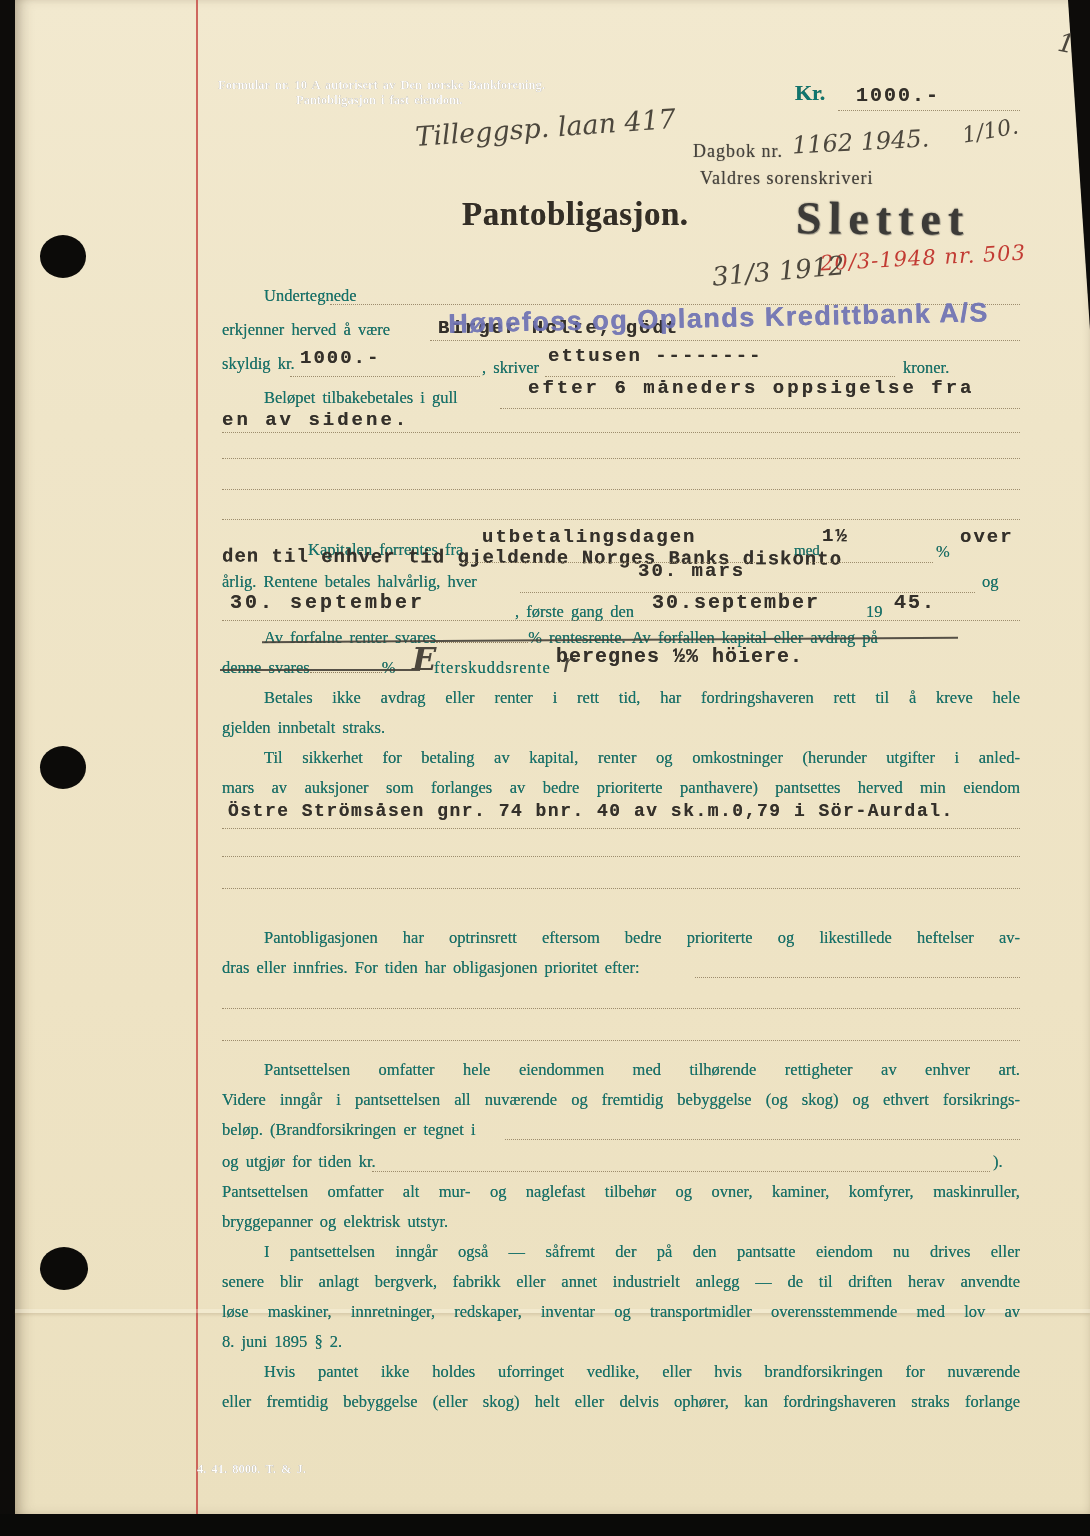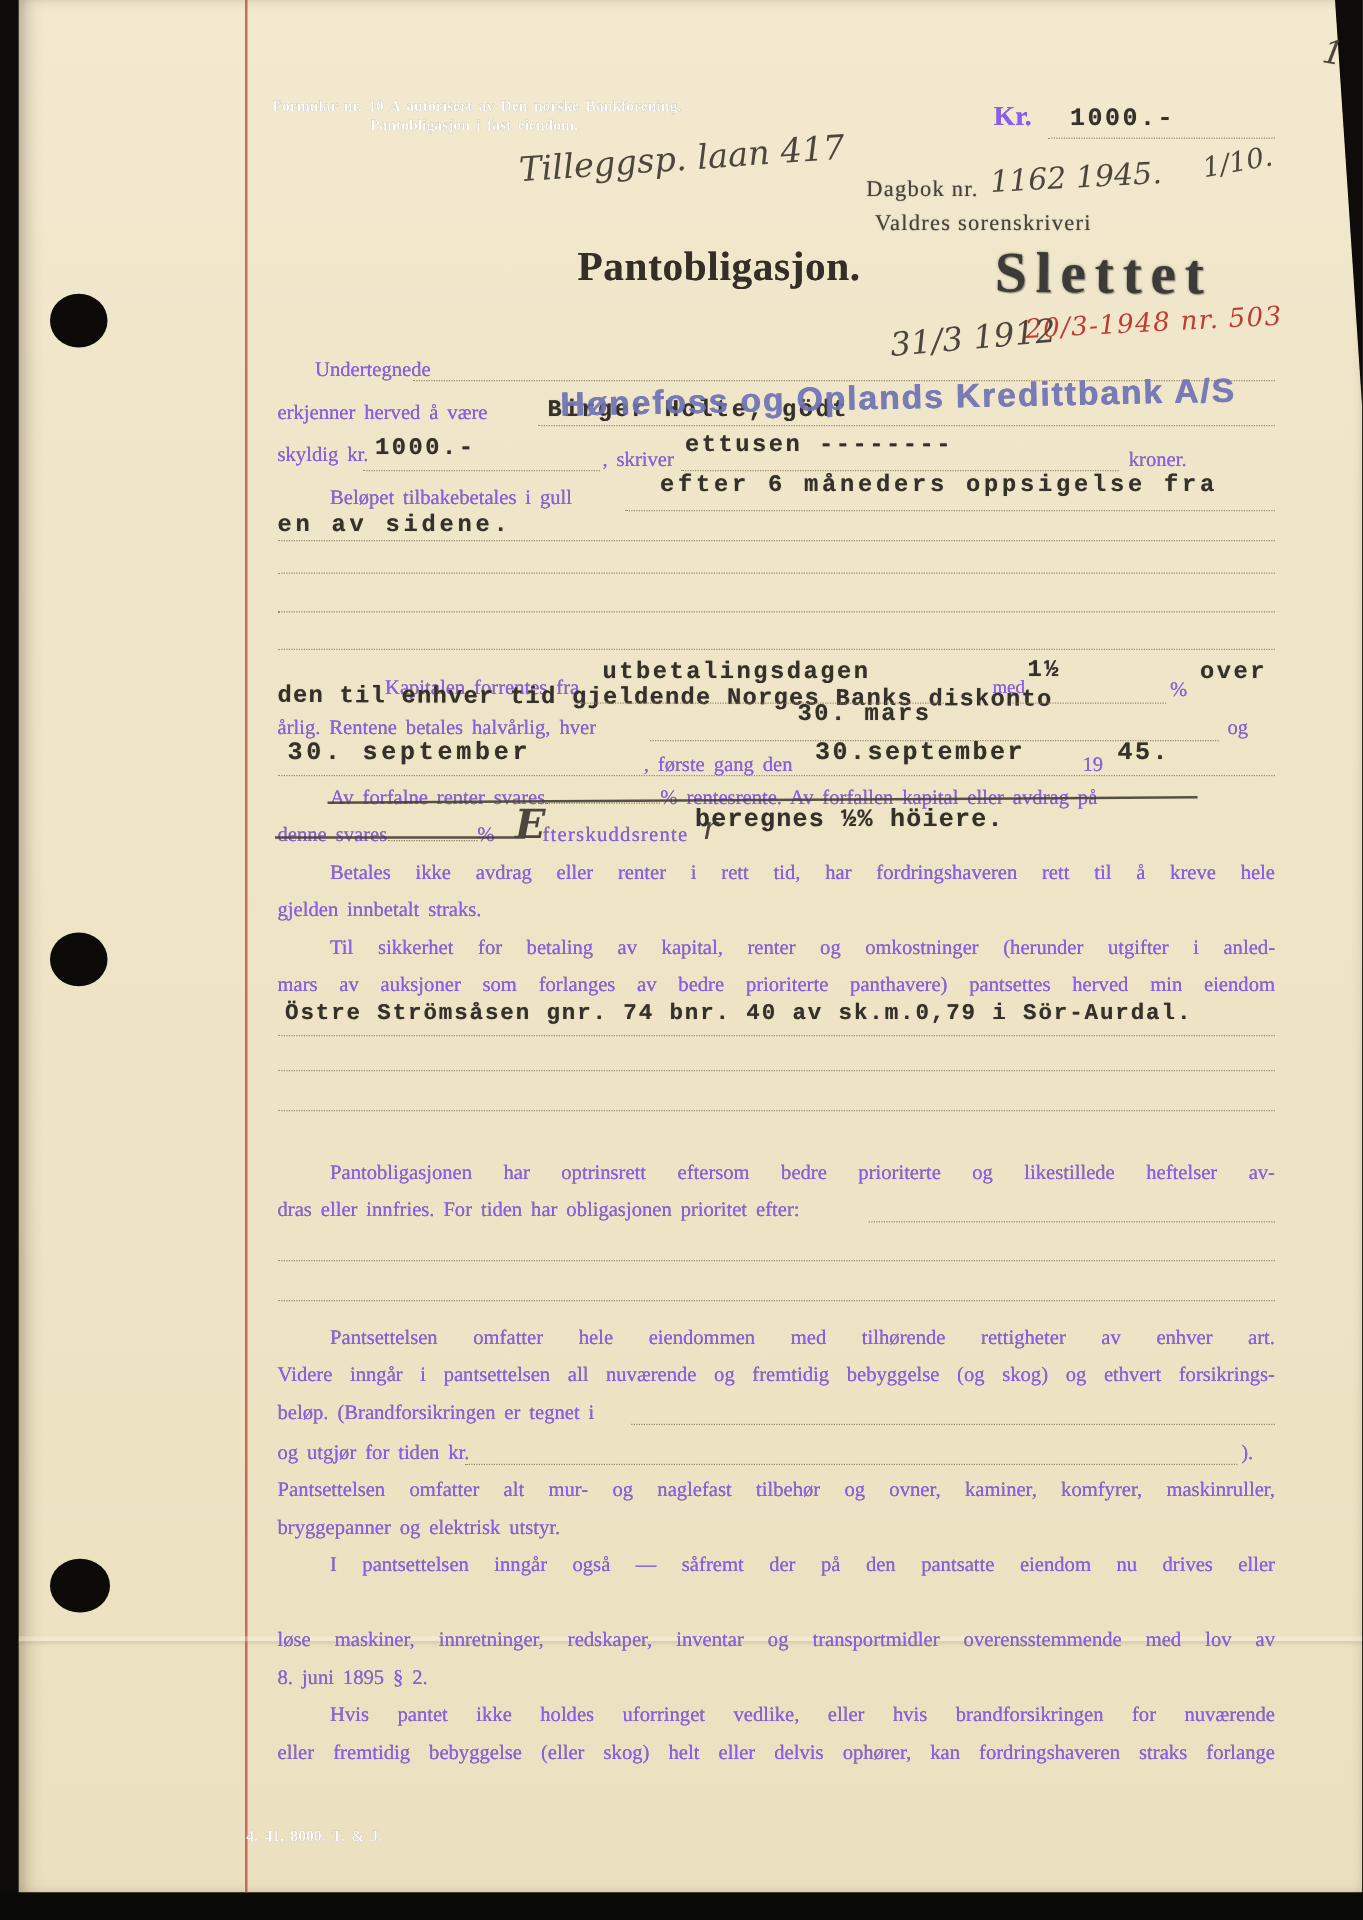--- a/index.html
+++ b/index.html
@@ -9,21 +9,21 @@
   #paper{position:absolute;left:15px;top:0;width:1075px;height:1514px;
          background:linear-gradient(180deg,#f2e9cf 0%,#efe5c8 28%,#eee3c4 66%,#ebe0bf 100%);
          box-shadow:inset 10px 0 16px -8px rgba(60,45,25,.45), inset -4px 0 10px -6px rgba(60,45,25,.25);}
   #corner-wedge{position:absolute;left:1068px;top:0;width:22px;height:330px;background:#0d0c0a;
          clip-path:polygon(0 0,100% 0,100% 100%);}
   #bottom-band{position:absolute;left:0;top:1514px;width:1090px;height:22px;background:#0a0a08;}
   #red-line{position:absolute;left:196px;top:0;width:2px;height:1514px;background:#c8504a;opacity:.85;}
   .hole{position:absolute;width:46px;height:43px;background:#0c0b09;border-radius:50%;}
   #crease{position:absolute;left:15px;top:1309px;width:1075px;height:4px;
           background:rgba(255,252,240,.30);box-shadow:0 2px 3px rgba(120,100,60,.18);}
-  .printed{font-family:"Liberation Serif",serif;font-size:16.5px;color:#8b5cf6;word-spacing:3px;
+  .printed{font-family:"Liberation Serif",serif;font-size:16.5px;color:#0f766e;word-spacing:3px;
            white-space:nowrap;text-shadow:0 0 .4px rgba(62,56,47,.7);}
   .pline{left:222px;width:798px;}
   .fill{text-align:justify;text-align-last:justify;white-space:normal;word-spacing:1px;}
   .indent{text-indent:42px;}
   .typed{font-family:"Liberation Mono","DejaVu Sans Mono",monospace;font-weight:700;color:#34302a;
          letter-spacing:2px;white-space:nowrap;text-shadow:0 0 .6px rgba(50,46,40,.6);}
   .hw{font-family:"DejaVu Serif",serif;font-style:italic;color:#4c473d;white-space:nowrap;}
   .hw-red{font-family:"DejaVu Serif",serif;font-style:italic;color:#c23b33;white-space:nowrap;}
   .stamp{font-family:"Liberation Serif",serif;color:#45423c;letter-spacing:1px;white-space:nowrap;
          text-shadow:0 0 1px rgba(70,65,60,.55);}
@@ -58,21 +58,21 @@
   <div class="abs hw" style="left:415px;top:112px;font-size:27px;transform:rotate(-4deg);">Tilleggsp. laan 417</div>
   <div class="abs hw" style="left:1058px;top:28px;font-size:26px;transform:rotate(10deg);">1</div>
   <div class="abs stamp" style="left:693px;top:141px;font-size:18px;">Dagbok nr.</div>
   <div class="abs hw" style="left:792px;top:128px;font-size:24px;transform:rotate(-3deg);">1162  1945.</div>
   <div class="abs hw" style="left:962px;top:118px;font-size:22px;transform:rotate(-10deg);">1/10.</div>
   <div class="abs stamp" style="left:700px;top:168px;font-size:18px;">Valdres sorenskriveri</div>
   <div class="abs printed" id="title" style="left:462px;top:196px;">Pantobligasjon.</div>
   <div class="abs stamp" id="slettet" style="left:796px;top:192px;">Slettet</div>
   <div class="abs hw-red" style="left:820px;top:246px;font-size:21px;letter-spacing:1px;transform:rotate(-3deg);">20/3-1948 nr. 503</div>
 
-  <div class="abs printed" style="left:252px;top:286px;">Undertegnede</div>
+  <div class="abs printed" style="left:264px;top:286px;">Undertegnede</div>
   <div class="abs typed" style="left:438px;top:277px;font-size:19px;margin-top:40px;">Birger Holte, gödt</div>
   <div class="abs hw" style="left:712px;top:256px;font-size:26px;transform:rotate(-5deg);">31/3 1912</div>
   <div class="abs dot" style="left:330px;top:304px;width:690px;"></div>
 
   <div class="abs printed" style="left:222px;top:320px;">erkjenner herved å være</div>
   <div class="abs stamp-blue" style="left:448px;top:303px;font-size:27px;transform:rotate(-1.2deg);">Hønefoss og Oplands Kredittbank A/S</div>
   <div class="abs dot" style="left:430px;top:340px;width:590px;"></div>
 
   <div class="abs printed" style="left:222px;top:354px;">skyldig kr.</div>
   <div class="abs typed" style="left:300px;top:347px;font-size:19px;">1000.-</div>
@@ -142,19 +142,20 @@
   <div class="abs printed pline fill indent" style="top:1060px;">Pantsettelsen omfatter hele eiendommen med tilhørende rettigheter av enhver art.</div>
   <div class="abs printed pline fill" style="top:1090px;">Videre inngår i pantsettelsen all nuværende og fremtidig bebyggelse (og skog) og ethvert forsikrings-</div>
   <div class="abs printed pline" style="top:1120px;">beløp.  (Brandforsikringen er tegnet i</div>
   <div class="abs dot" style="left:505px;top:1139px;width:515px;"></div>
   <div class="abs printed pline" style="top:1152px;">og utgjør for tiden kr.</div>
   <div class="abs dot" style="left:372px;top:1171px;width:618px;"></div>
   <div class="abs printed" style="left:993px;top:1152px;">).</div>
   <div class="abs printed pline fill" style="top:1182px;">Pantsettelsen omfatter alt mur- og naglefast tilbehør og ovner, kaminer, komfyrer, maskinruller,</div>
   <div class="abs printed pline" style="top:1212px;">bryggepanner og elektrisk utstyr.</div>
   <div class="abs printed pline fill indent" style="top:1242px;">I pantsettelsen inngår også — såfremt der på den pantsatte eiendom nu drives eller</div>
+  <div class="abs printed pline fill" style="top:1272px;">senere blir anlagt bergverk, fabrikk eller annet industrielt anlegg — de til driften herav anvendte</div>
   <div class="abs printed pline fill" style="top:1302px;">løse maskiner, innretninger, redskaper, inventar og transportmidler overensstemmende med lov av</div>
   <div class="abs printed pline" style="top:1332px;">8. juni 1895 § 2.</div>
   <div class="abs printed pline fill indent" style="top:1362px;">Hvis pantet ikke holdes uforringet vedlike, eller hvis brandforsikringen for nuværende</div>
   <div class="abs printed pline fill" style="top:1392px;">eller fremtidig bebyggelse (eller skog) helt eller delvis ophører, kan fordringshaveren straks forlange</div>
 
   <div class="abs printed small-note" style="left:197px;top:1462px;">4. 41. 8000. T. &amp; J.</div>
 </div>
 
 </body></html>

